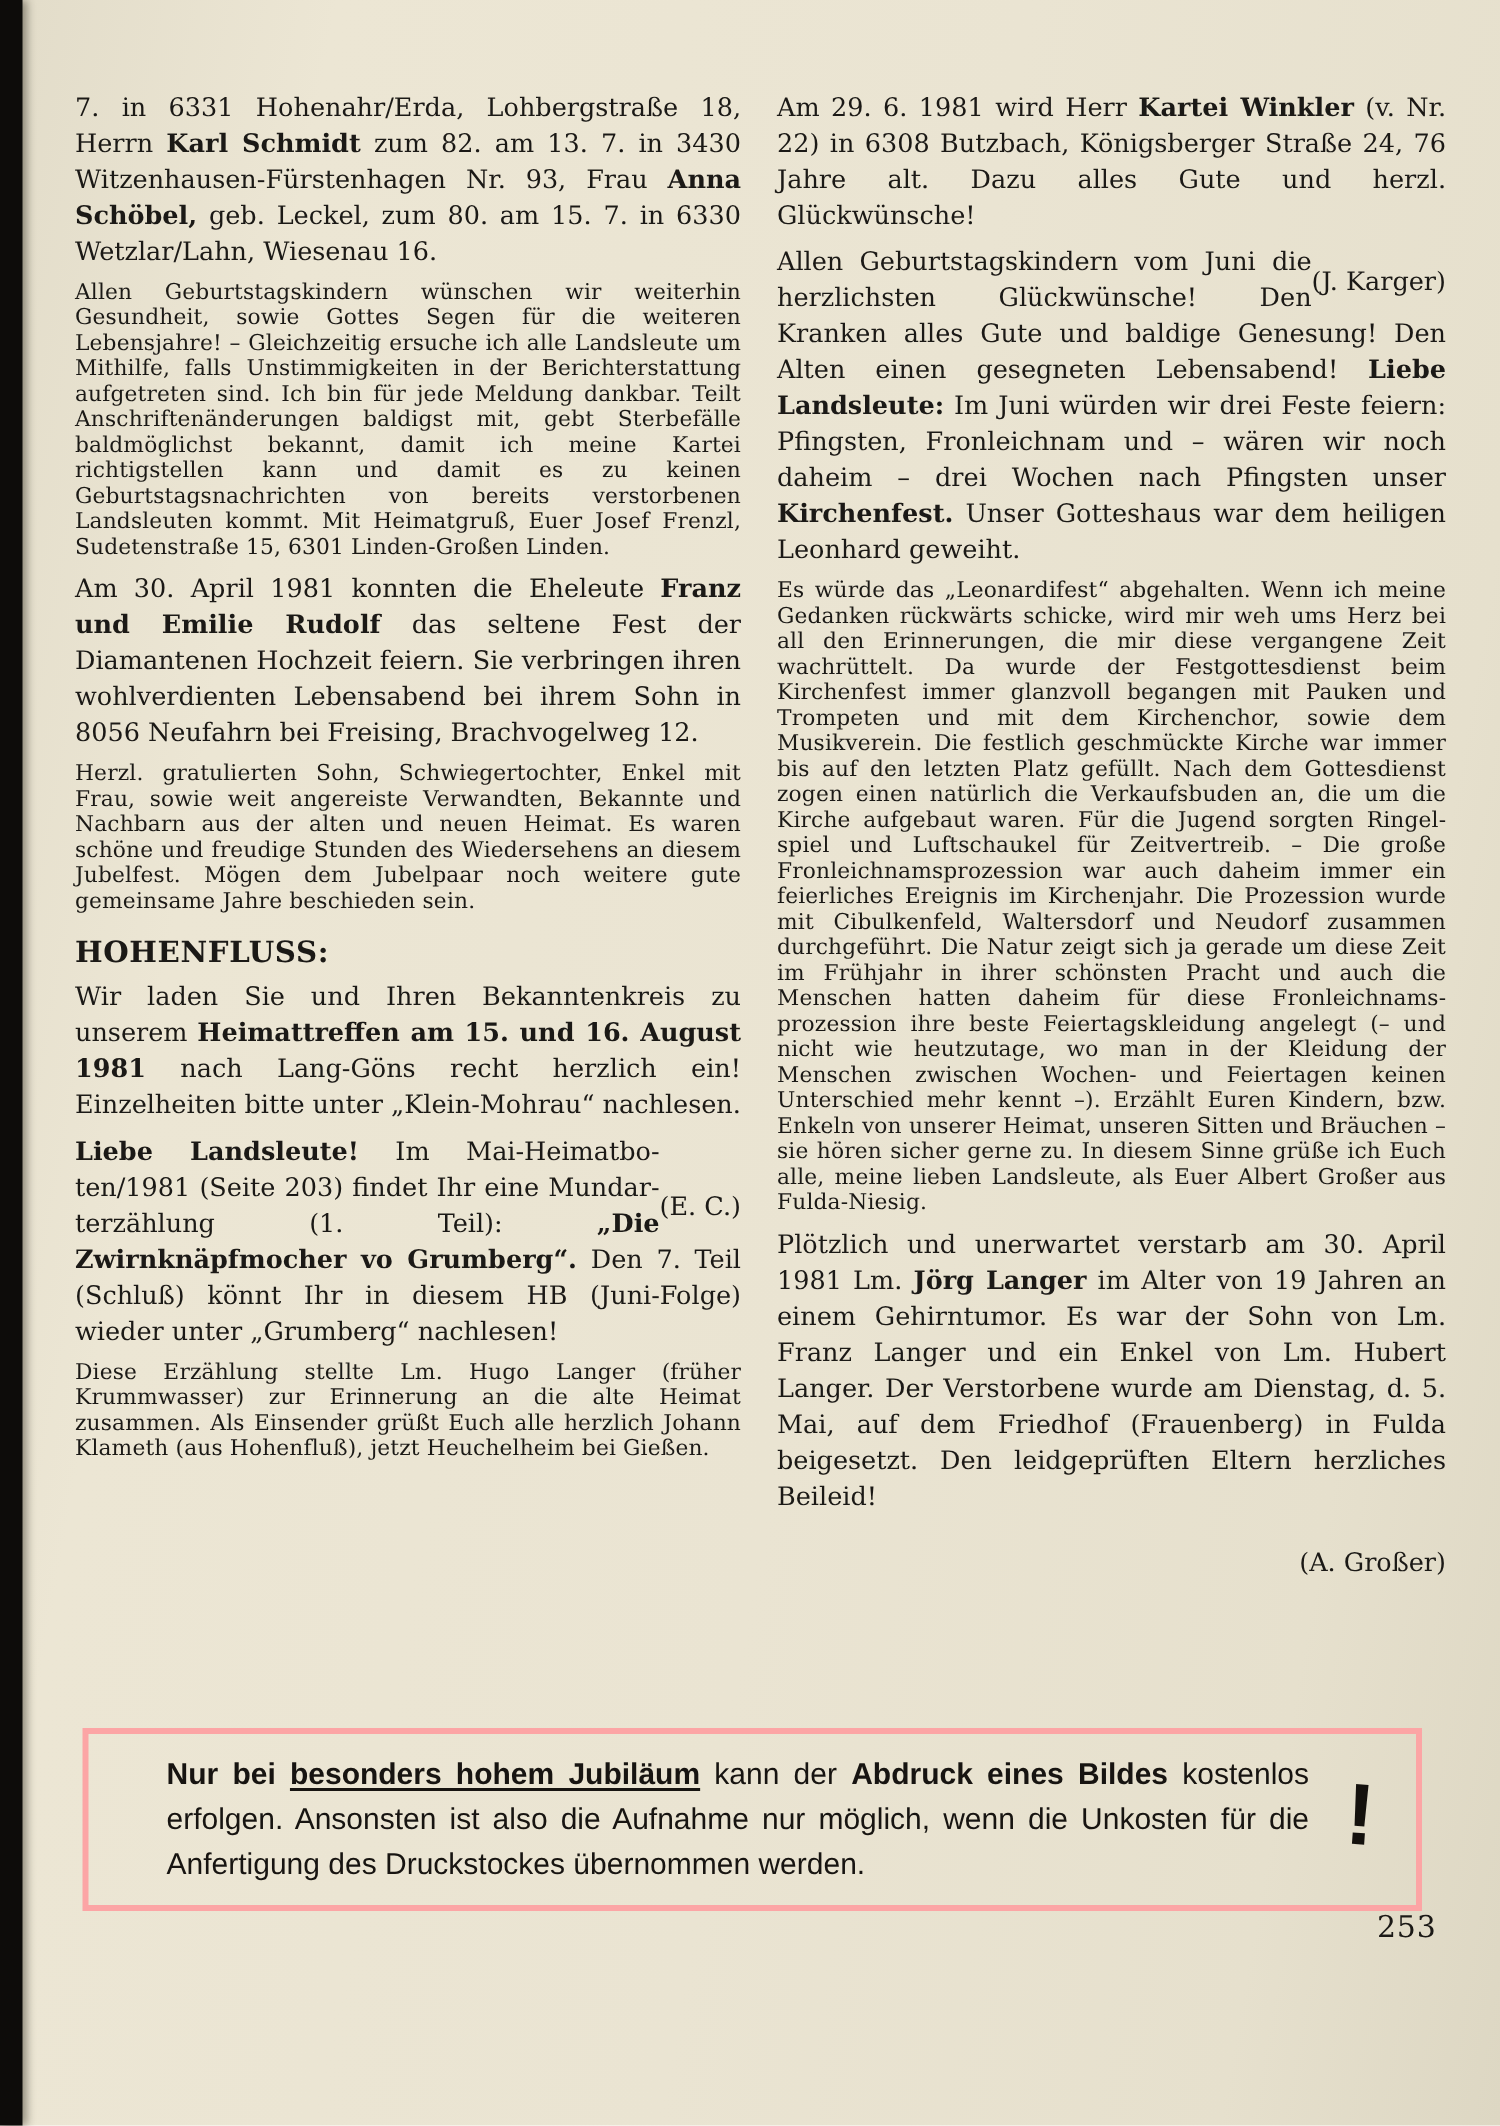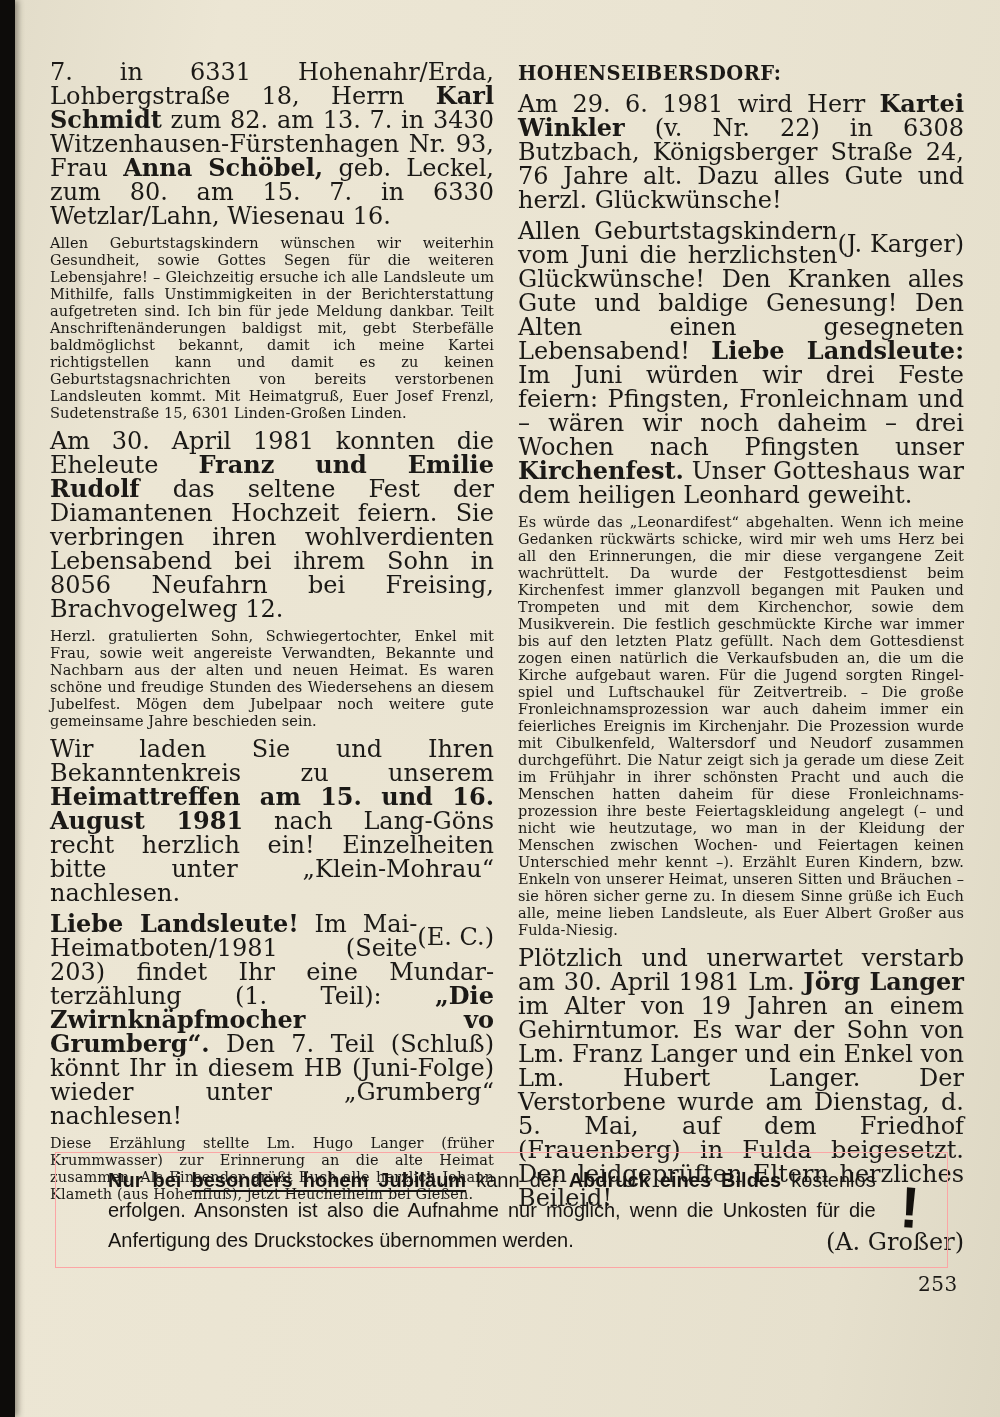--- a/index.html
+++ b/index.html
@@ -11,30 +11,30 @@
   }
   .binding{
     position:absolute;left:0;top:0;width:15px;height:100%;
     background:#0d0c0a;
     box-shadow:3px 0 6px rgba(40,35,25,.45);
   }
   .col{position:absolute;top:60px;}
   .col-left{left:50px;width:444px;}
   .col-right{left:518px;width:446px;}
   p{margin:0 0 7px;}
-  p.para{font-size:24px;line-height:24px;text-align:justify;}
+  p.para{font-size:17px;line-height:24px;text-align:justify;}
   p.small{font-size:14.5px;line-height:17px;text-align:justify;letter-spacing:.1px;}
   p.heading{margin:13px 0 7px;font-size:19.5px;font-weight:700;letter-spacing:.4px;text-align:left;}
   p.heading:first-child{margin-top:2px;}
   .b{font-weight:700;}
   .bu{font-weight:700;text-decoration:underline;text-underline-offset:3px;}
   .attr{float:right;font-weight:400;margin-top:44px;}
   .notice{
     position:absolute;left:55px;top:1152px;width:893px;min-height:104px;
-    box-sizing:border-box;border:1px solid #fca5a5;
+    box-sizing:border-box;border:4px solid #fca5a5;
     display:flex;align-items:center;
   }
   .notice-text{
     flex:1;padding:12px 8px 12px 52px;
     font-family:"Liberation Sans", sans-serif;
     font-size:20px;line-height:30px;text-align:justify;color:#171411;
   }
   .notice-mark{
     font-family:"Liberation Sans", sans-serif;
     font-size:58px;font-weight:700;color:#14110d;
@@ -45,26 +45,26 @@
 </head>
 <body>
 
 <div class="page">
   <div class="binding"></div>
   <div class="col col-left">
       <p class="para"><span>7. in 6331 Hohenahr/Erda, Lohbergstraße 18, Herrn </span><span class="b">Karl Schmidt</span><span> zum 82. am 13. 7. in 3430 Witzenhausen-Fürstenhagen Nr. 93, Frau </span><span class="b">Anna Schöbel,</span><span> geb. Leckel, zum 80. am 15. 7. in 6330 Wetzlar/Lahn, Wiesenau 16.</span></p>
       <p class="small"><span>Allen Geburtstagskindern wünschen wir weiterhin Gesundheit, sowie Gottes Segen für die weiteren Lebensjahre! – Gleichzeitig ersuche ich alle Lands­leute um Mithilfe, falls Unstimmigkeiten in der Berichterstattung aufgetreten sind. Ich bin für jede Meldung dankbar. Teilt Anschriftenänderungen baldigst mit, gebt Sterbefälle baldmöglichst be­kannt, damit ich meine Kartei richtigstellen kann und damit es zu keinen Geburtstagsnachrichten von bereits verstorbenen Landsleuten kommt. Mit Heimatgruß, Euer Josef Frenzl, Sudetenstraße 15, 6301 Linden-Großen Linden.</span></p>
       <p class="para"><span>Am 30. April 1981 konnten die Eheleute </span><span class="b">Franz und Emilie Rudolf</span><span> das seltene Fest der Diamantenen Hochzeit feiern. Sie verbrin­gen ihren wohlverdienten Lebensabend bei ihrem Sohn in 8056 Neufahrn bei Freising, Brachvogelweg 12.</span></p>
       <p class="small"><span>Herzl. gratulierten Sohn, Schwiegertochter, Enkel mit Frau, sowie weit angereiste Verwandten, Be­kannte und Nachbarn aus der alten und neuen Heimat. Es waren schöne und freudige Stunden des Wiedersehens an diesem Jubelfest. Mögen dem Jubelpaar noch weitere gute gemeinsame Jahre beschieden sein.</span></p>
+      <p class="heading"><span>HOHENFLUSS:</span></p>
       <p class="para"><span>Wir laden Sie und Ihren Bekanntenkreis zu unserem </span><span class="b">Heimattreffen am 15. und 16. Au­gust 1981</span><span> nach Lang-Göns recht herzlich ein! Einzelheiten bitte unter „Klein-Mohrau“ nachlesen.</span><span class="attr">(E. C.)</span></p>
       <p class="para"><span class="b">Liebe Landsleute!</span><span> Im Mai-Heimatbo­ten/1981 (Seite 203) findet Ihr eine Mundar­terzählung (1. Teil): </span><span class="b">„Die Zwirnknäpfmocher vo Grumberg“.</span><span> Den 7. Teil (Schluß) könnt Ihr in diesem HB (Juni-Folge) wieder unter „Grumberg“ nachlesen!</span></p>
       <p class="small"><span>Diese Erzählung stellte Lm. Hugo Langer (früher Krummwasser) zur Erinnerung an die alte Heimat zusammen. Als Einsender grüßt Euch alle herzlich Johann Klameth (aus Hohenfluß), jetzt Heuchel­heim bei Gießen.</span></p>
     </div>
   <div class="col col-right">
-      <p class="heading"><span>HOHENSEIBERSDORF:</span></p>
       <p class="para"><span>Am 29. 6. 1981 wird Herr </span><span class="b">Kartei Winkler</span><span> (v. Nr. 22) in 6308 Butzbach, Königsberger Straße 24, 76 Jahre alt. Dazu alles Gute und herzl. Glückwünsche!</span><span class="attr">(J. Karger)</span></p>
       <p class="para"><span>Allen Geburtstagskindern vom Juni die herz­lichsten Glückwünsche! Den Kranken alles Gute und baldige Genesung! Den Alten einen gesegneten Lebensabend! </span><span class="b">Liebe Landsleute:</span><span> Im Juni würden wir drei Feste feiern: Pfing­sten, Fronleichnam und – wären wir noch daheim – drei Wochen nach Pfingsten unser </span><span class="b">Kirchenfest.</span><span> Unser Gotteshaus war dem hei­ligen Leonhard geweiht.</span></p>
       <p class="small"><span>Es würde das „Leonardifest“ abgehalten. Wenn ich meine Gedanken rückwärts schicke, wird mir weh ums Herz bei all den Erinnerungen, die mir diese vergangene Zeit wachrüttelt. Da wurde der Fest­gottesdienst beim Kirchenfest immer glanzvoll be­gangen mit Pauken und Trompeten und mit dem Kirchenchor, sowie dem Musikverein. Die festlich geschmückte Kirche war immer bis auf den letzten Platz gefüllt. Nach dem Gottesdienst zogen einen natürlich die Verkaufsbuden an, die um die Kirche aufgebaut waren. Für die Jugend sorgten Ringel­spiel und Luftschaukel für Zeitvertreib. – Die große Fronleichnams­prozession war auch daheim immer ein feierliches Ereignis im Kirchenjahr. Die Prozes­sion wurde mit Cibulkenfeld, Waltersdorf und Neu­dorf zusammen durchgeführt. Die Natur zeigt sich ja gerade um diese Zeit im Frühjahr in ihrer schön­sten Pracht und auch die Menschen hatten daheim für diese Fronleichnams­prozession ihre beste Fei­ertagskleidung angelegt (– und nicht wie heutzu­tage, wo man in der Kleidung der Menschen zwi­schen Wochen- und Feiertagen keinen Unterschied mehr kennt –). Erzählt Euren Kindern, bzw. Enkeln von unserer Heimat, unseren Sitten und Bräuchen – sie hören sicher gerne zu. In diesem Sinne grüße ich Euch alle, meine lieben Landsleute, als Euer Albert Großer aus Fulda-Niesig.</span></p>
       <p class="para"><span>Plötzlich und unerwartet verstarb am 30. April 1981 Lm. </span><span class="b">Jörg Langer</span><span> im Alter von 19 Jahren an einem Gehirntumor. Es war der Sohn von Lm. Franz Langer und ein Enkel von Lm. Hubert Langer. Der Verstorbene wurde am Dienstag, d. 5. Mai, auf dem Fried­hof (Frauenberg) in Fulda beigesetzt. Den leidgeprüften Eltern herzliches Beileid!</span><span class="attr">(A. Großer)</span></p>
     </div>
   <div class="notice">
     <div class="notice-text"><span class="b">Nur bei </span><span class="bu">besonders hohem Jubiläum</span><span> kann der </span><span class="b">Abdruck eines Bildes</span><span> kostenlos erfolgen. Ansonsten ist also die Aufnahme nur möglich, wenn die Unkosten für die Anfertigung des Druckstockes übernommen werden.</span></div>
     <div class="notice-mark">!</div>
   </div>
   <div class="pageno">253</div>

